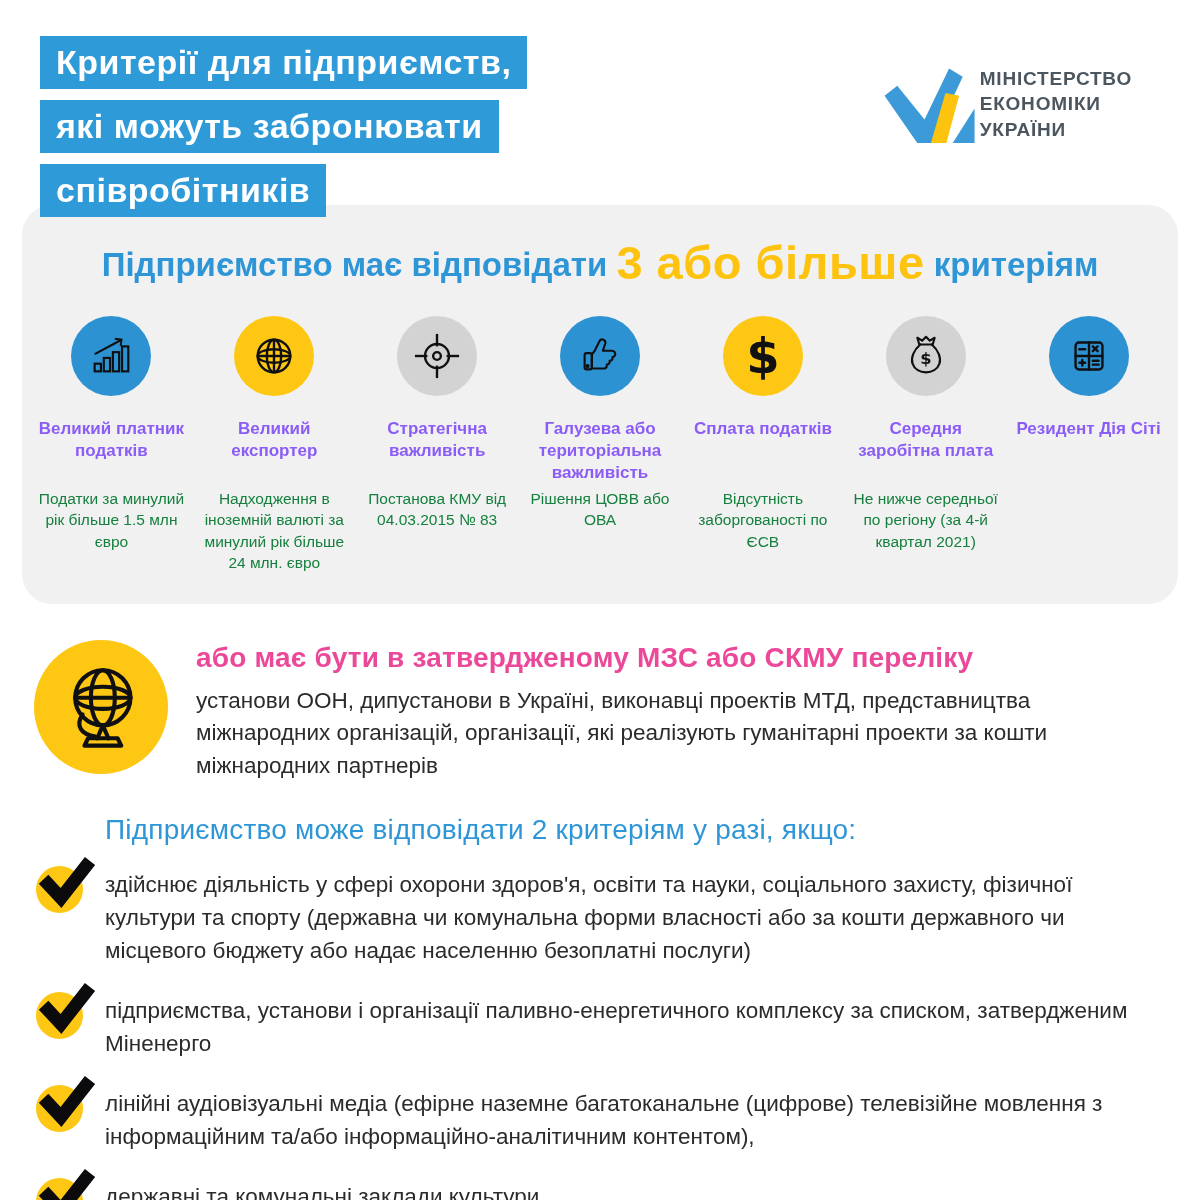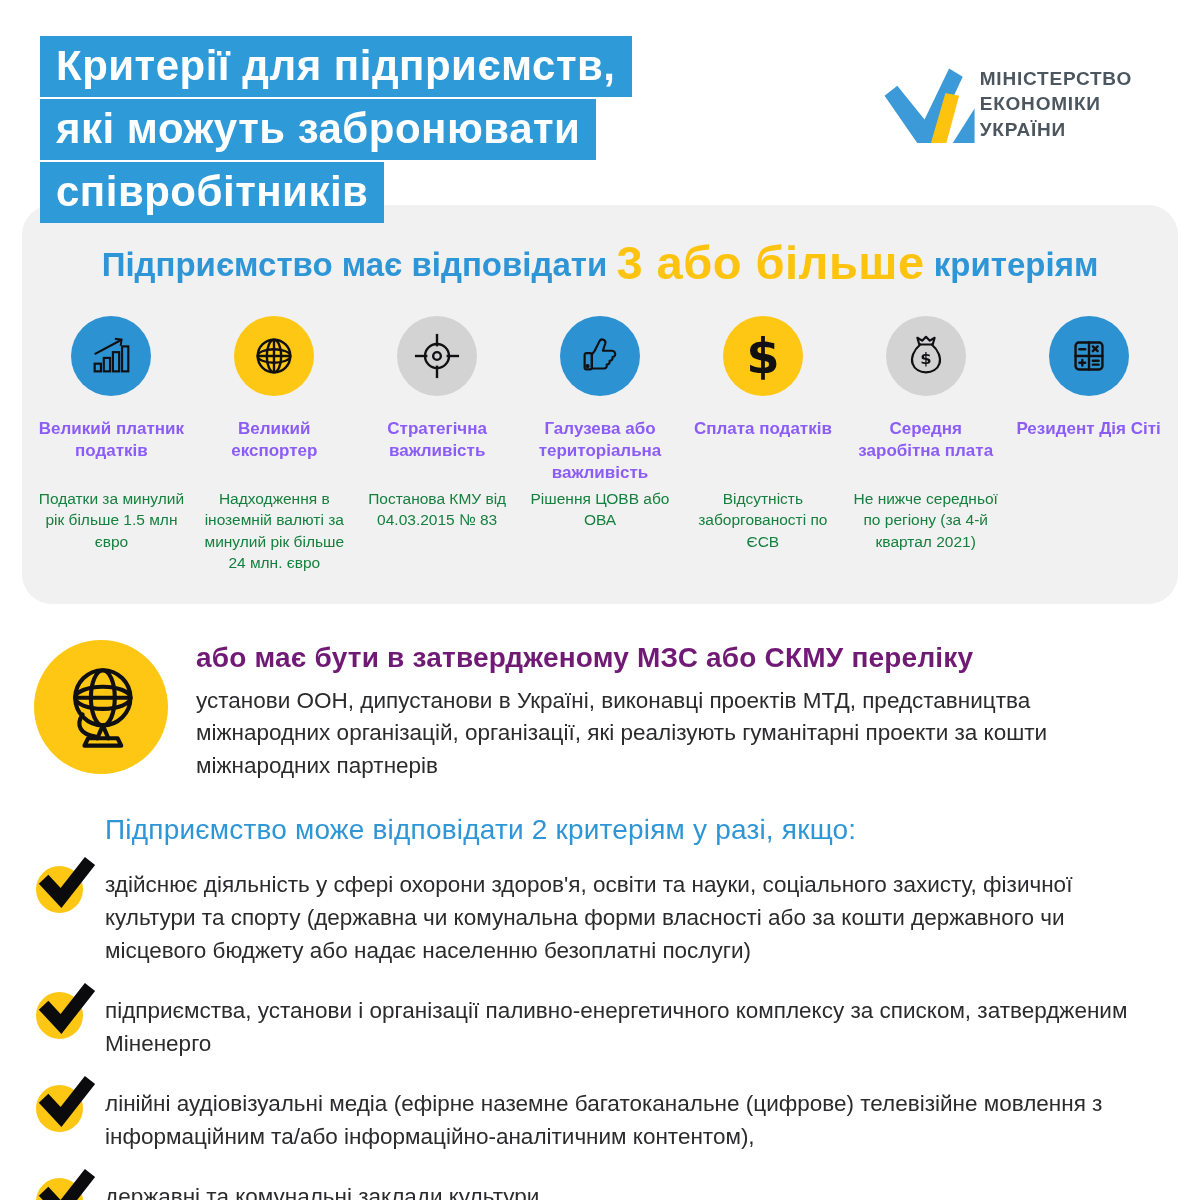--- a/index.html
+++ b/index.html
@@ -11,25 +11,25 @@
     position:relative;
     overflow:hidden;
   }
   
   .header { position:relative; height:205px; }
   .title-block { position:absolute; left:40px; top:36px; }
   .title-line {
     display:table;
     background:#2E9AD8;
     color:#ffffff;
-    font-size:42px;
+    font-size:34px;
     font-weight:bold;
     line-height:1.0;
     padding:9px 16px 10px 16px;
-    margin-bottom:2px;
+    margin-bottom:11px;
     letter-spacing:0.5px;
   }
   .ministry-logo { position:absolute; right:68px; top:62px; display:flex; align-items:center; }
   .logo-mark { width:100px; height:84px; }
   .logo-text {
     color:#4C565F;
     font-size:19px;
     font-weight:bold;
     letter-spacing:0.8px;
     line-height:1.35;
@@ -67,21 +67,21 @@
   .crit-desc { font-size:15.5px; color:#15803d; line-height:1.38; }
   
   .approved-section { position:relative; margin:34px 0 0 0; padding:4px 60px 0 196px; min-height:150px; }
   .big-globe-circle {
     position:absolute; left:34px; top:2px;
     width:134px; height:134px; border-radius:50%;
     background:#FDC713;
     display:flex; align-items:center; justify-content:center;
   }
   .big-globe-circle svg { width:92px; height:92px; }
-  .approved-heading { color:#701a75; font-size:28px; font-weight:bold; letter-spacing:0.2px; }
+  .approved-heading { color:#ec4899; font-size:28px; font-weight:bold; letter-spacing:0.2px; }
   .approved-body { margin-top:11px; font-size:22.5px; color:#2b2b2d; line-height:1.46; max-width:880px; }
   
   .two-criteria { margin-top:26px; padding-left:105px; padding-right:40px; }
   .two-heading { color:#2E96D7; font-size:28px; font-weight:normal; letter-spacing:0.2px; }
   .bullet-list { list-style:none; margin-top:22px; }
   .bullet-item { position:relative; padding-left:0; margin-bottom:27px; min-height:48px; }
   .check-bullet {
     position:absolute; left:-69px; top:-2px;
     width:47px; height:47px; border-radius:50%;
     background:#FDC713;

